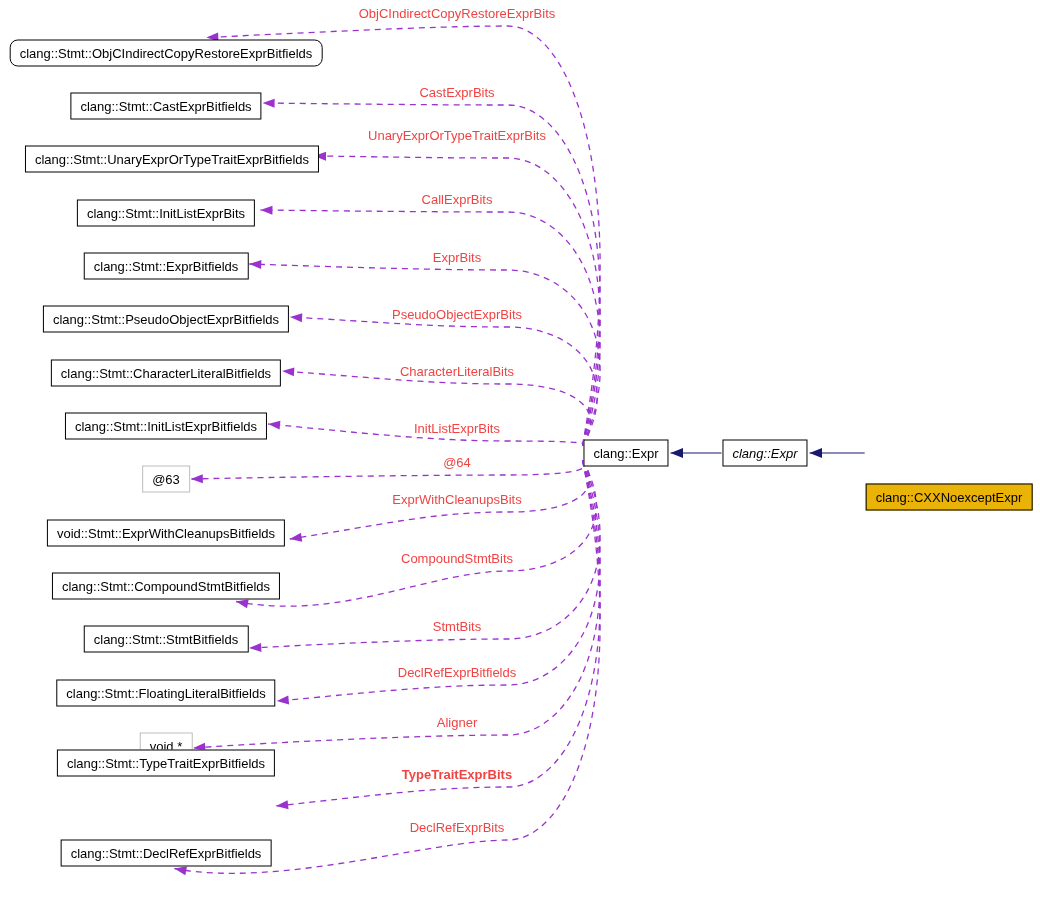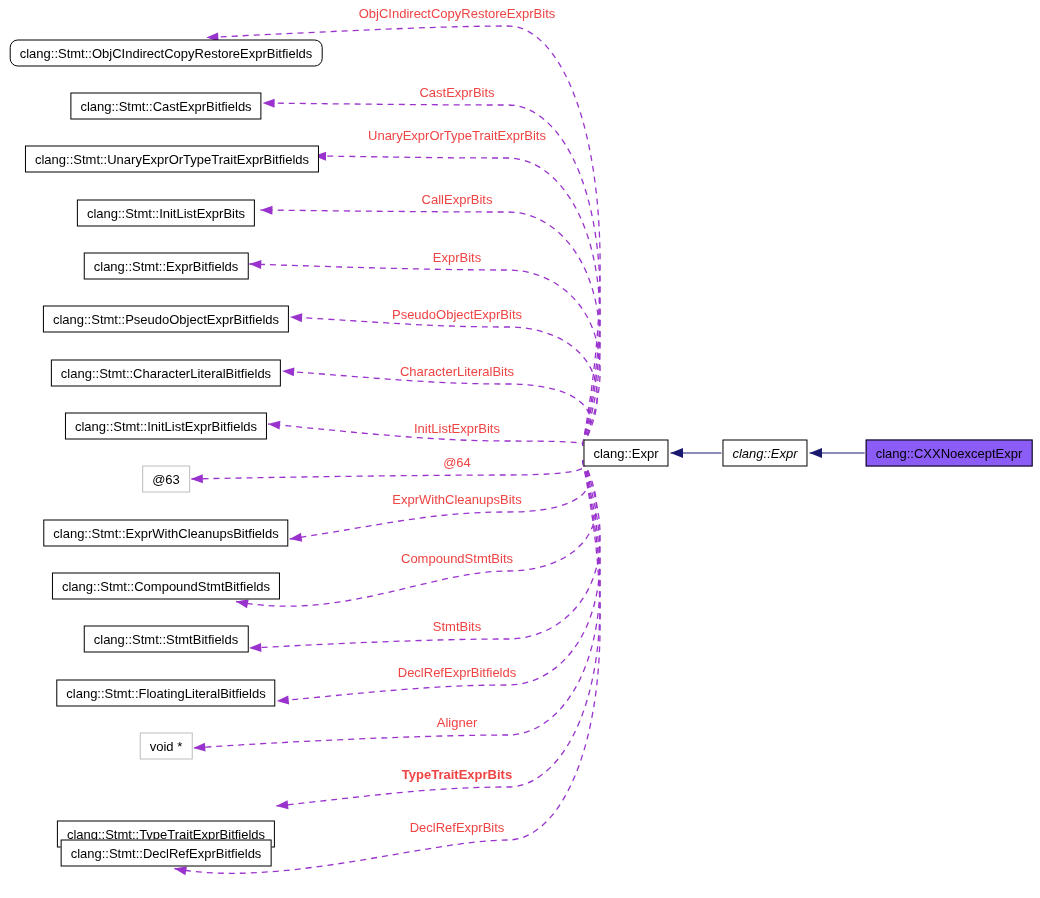--- a/index.html
+++ b/index.html
@@ -8,21 +8,21 @@
     font-family:"Liberation Sans",sans-serif;overflow:hidden;
   }
   .diagram svg{position:absolute;left:0;top:0;}
   .node{
     position:absolute;transform:translate(-50%,-50%);
     background:#ffffff;border:1px solid #000000;
     padding:4px 9px;font-size:13px;line-height:17px;
     white-space:nowrap;color:#000000;text-align:center;cursor:pointer;
   }
   .node.anon{border-color:#bdbdbd;cursor:default;}
-  .node.highlight{background:#8b5cf6;cursor:default;}
+  .node.highlight{background:#eab308;cursor:default;margin-top:44px;}
   .edge-label{
     position:absolute;transform:translate(-50%,-50%);
     font-size:13px;line-height:15px;color:#ef4444;white-space:nowrap;
   }
 </style>
 </head>
 <body>
 
 <div class="diagram" id="diagram">
   <svg id="edge-layer" width="1040" height="898" viewBox="0 0 1040 898">
@@ -59,26 +59,26 @@
   <div id="left-nodes">
       <div class="node" style="left: 166px; top: 53px; border-radius: 8px;">clang::Stmt::ObjCIndirectCopyRestoreExprBitfields</div>
       <div class="node" style="left: 166px; top: 106px;">clang::Stmt::CastExprBitfields</div>
       <div class="node" style="left: 172px; top: 159px;">clang::Stmt::UnaryExprOrTypeTraitExprBitfields</div>
       <div class="node" style="left: 166px; top: 213px;">clang::Stmt::InitListExprBits</div>
       <div class="node" style="left: 166px; top: 266px;">clang::Stmt::ExprBitfields</div>
       <div class="node" style="left: 166px; top: 319px;">clang::Stmt::PseudoObjectExprBitfields</div>
       <div class="node" style="left: 166px; top: 373px;">clang::Stmt::CharacterLiteralBitfields</div>
       <div class="node" style="left: 166px; top: 426px;">clang::Stmt::InitListExprBitfields</div>
       <div class="node anon" style="left: 166px; top: 479px;">@63</div>
-      <div class="node" style="left: 166px; top: 533px;">clang::Stmt::ExprWithCleanupsBitfields</div>
+      <div class="node" style="left: 166px; top: 533px;">void::Stmt::ExprWithCleanupsBitfields</div>
       <div class="node" style="left: 166px; top: 586px;">clang::Stmt::CompoundStmtBitfields</div>
       <div class="node" style="left: 166px; top: 639px;">clang::Stmt::StmtBitfields</div>
       <div class="node" style="left: 166px; top: 693px;">clang::Stmt::FloatingLiteralBitfields</div>
       <div class="node anon" style="left: 166px; top: 746px;">void *</div>
-      <div class="node" style="left: 166px; top: 834px;">clang::Stmt::TypeTraitExprBitfields</div>
+      <div class="node" style="left: 166px; top: 763px;">clang::Stmt::TypeTraitExprBitfields</div>
       <div class="node" style="left: 166px; top: 853px; text-align: right;">clang::Stmt::DeclRefExprBitfields</div>
     </div>
   <div id="edge-labels">
       <span class="edge-label" style="left: 457px; top: 13px;">ObjCIndirectCopyRestoreExprBits</span>
       <span class="edge-label" style="left: 457px; top: 92px;">CastExprBits</span>
       <span class="edge-label" style="left: 457px; top: 135px;">UnaryExprOrTypeTraitExprBits</span>
       <span class="edge-label" style="left: 457px; top: 199px;">CallExprBits</span>
       <span class="edge-label" style="left: 457px; top: 257px;">ExprBits</span>
       <span class="edge-label" style="left: 457px; top: 314px;">PseudoObjectExprBits</span>
       <span class="edge-label" style="left: 457px; top: 371px;">CharacterLiteralBits</span>

